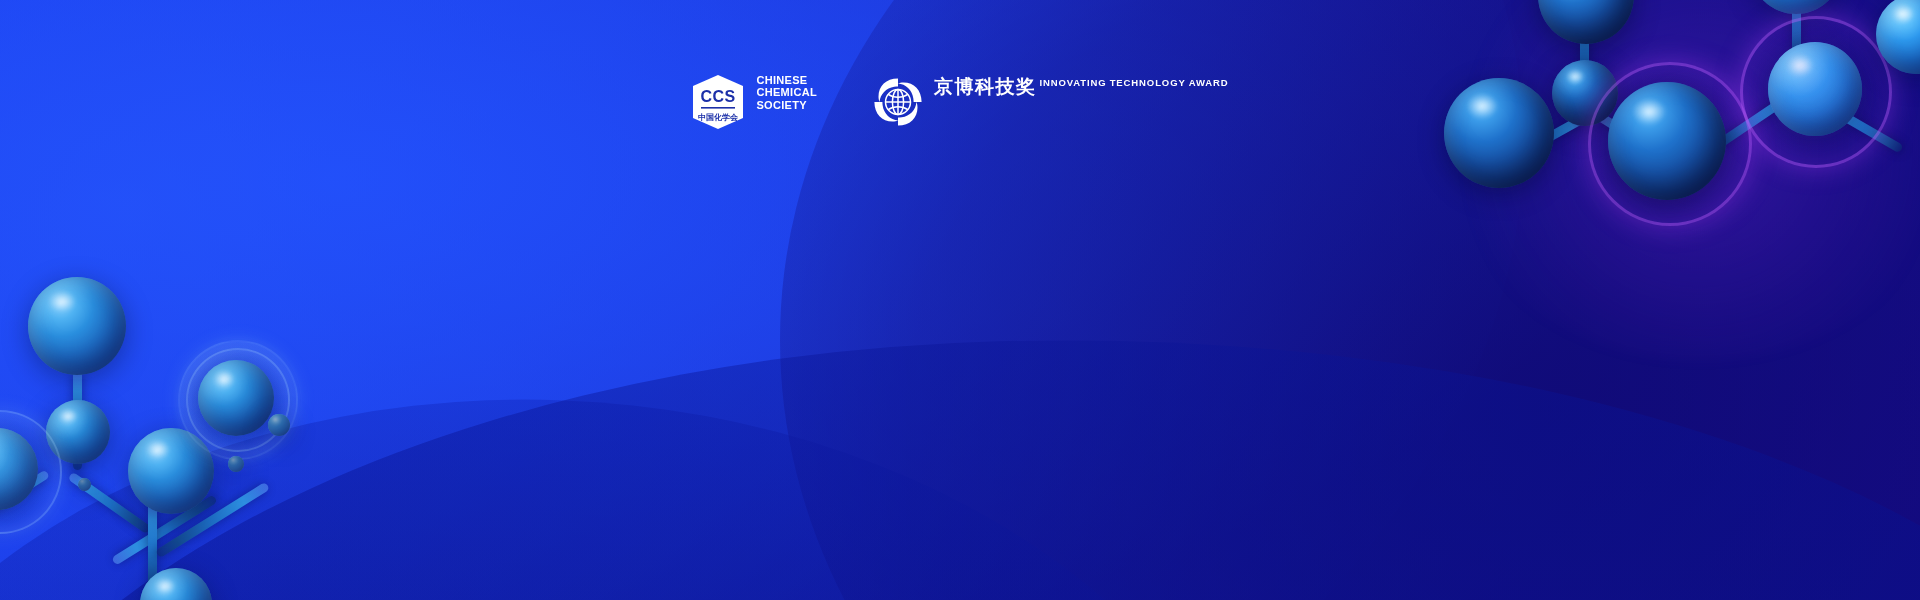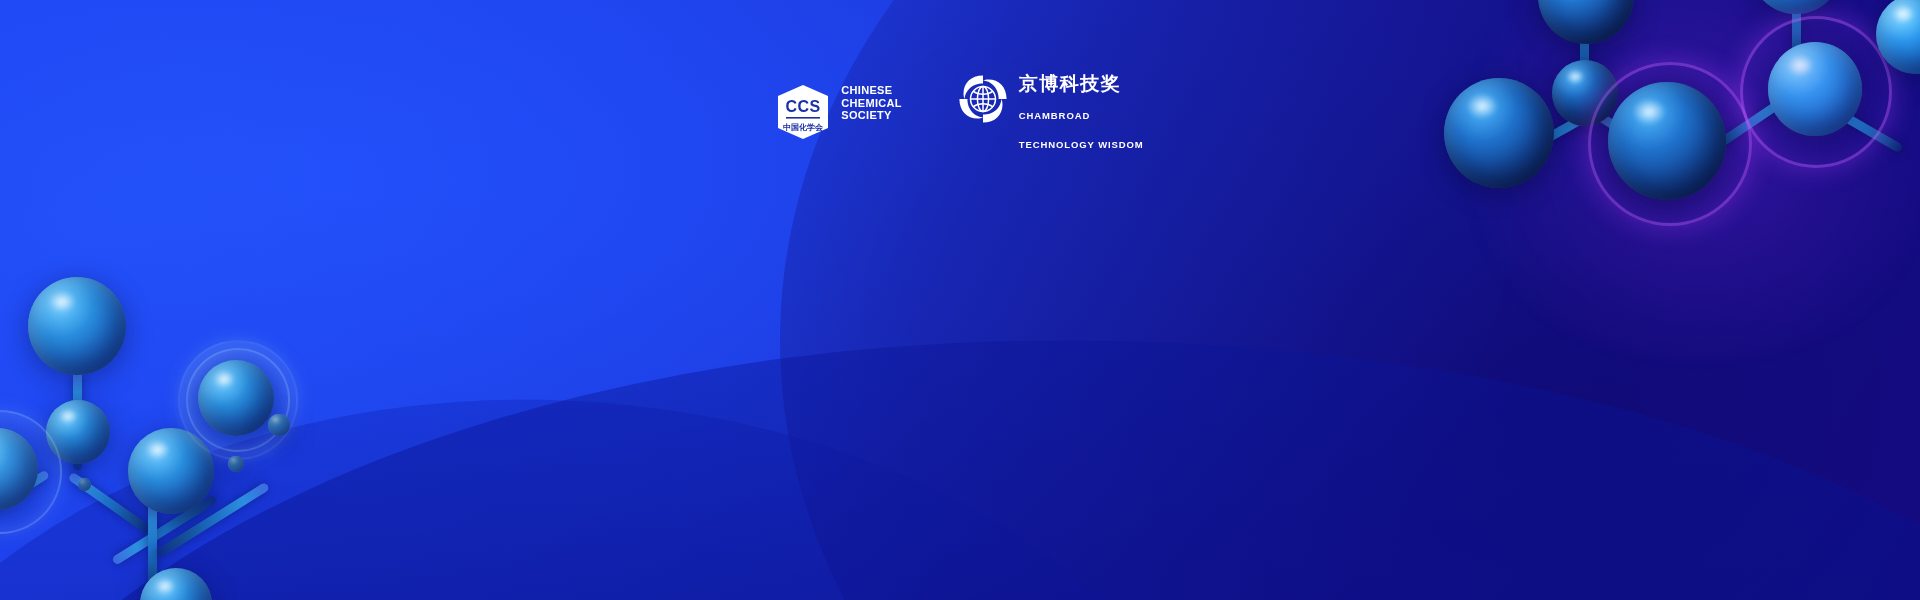--- a/index.html
+++ b/index.html
@@ -103,21 +103,21 @@
     position:absolute;left:0;right:0;top:74px;
     display:flex;justify-content:center;align-items:center;gap:56px;
   }
   .logo{display:flex;gap:11px;}
   .ccs-badge{width:54px;height:56px;flex:0 0 auto;}
   .ccs-words{
     color:#fff;font-weight:700;font-size:11px;line-height:1.12;
     letter-spacing:.3px;text-transform:uppercase;
   }
   .globe-mark{width:50px;height:50px;flex:0 0 auto;}
-  .cb-words{display:flex;flex-direction:column;gap:17px;}
+  .cb-words{display:flex;gap:3px;}
   .cb-cn{color:#fff;font-size:19px;font-weight:700;letter-spacing:1.5px;line-height:1;}
   .cb-en{color:#fff;font-size:9.5px;font-weight:700;letter-spacing:.9px;line-height:1.25;}
 
   
   #headline{
     position:absolute;left:0;right:0;top:196px;text-align:center;
     user-select:none;
   }
   #headline .line{
     display:block;
@@ -222,21 +222,21 @@
         </g>
         <g fill="#ffffff">
           <path d="M25 1.4 C13 1.4 5.5 9 5.5 19.5 c0 2.2 .4 4 1.1 5.6 .4-7.8 6.6-14.2 14.6-15.4 1.3-.2 2.5-.3 3.8-.3 z"></path>
           <path d="M48.6 25 C48.6 13 41 5.5 30.5 5.5 c-2.2 0-4 .4-5.6 1.1 7.8 .4 14.2 6.6 15.4 14.6 .2 1.3 .3 2.5 .3 3.8 z"></path>
           <path d="M25 48.6 C37 48.6 44.5 41 44.5 30.5 c0-2.2-.4-4-1.1-5.6-.4 7.8-6.6 14.2-14.6 15.4-1.3 .2-2.5 .3-3.8 .3 z"></path>
           <path d="M1.4 25 C1.4 37 9 44.5 19.5 44.5 c2.2 0 4-.4 5.6-1.1-7.8-.4-14.2-6.6-15.4-14.6-.2-1.3-.3-2.5-.3-3.8 z"></path>
         </g>
       </svg>
       <div class="cb-words">
         <div class="cb-cn">京博科技奖</div>
-        <div class="cb-en">CHAMBROAD</div>
-        <div class="cb-en">TECHNOLOGY WISDOM</div>
+        <div class="cb-en">INNOVATING</div>
+        <div class="cb-en">TECHNOLOGY AWARD</div>
       </div>
     </div>
 
   </div>
 
 
 </div>
 
 </body></html>

